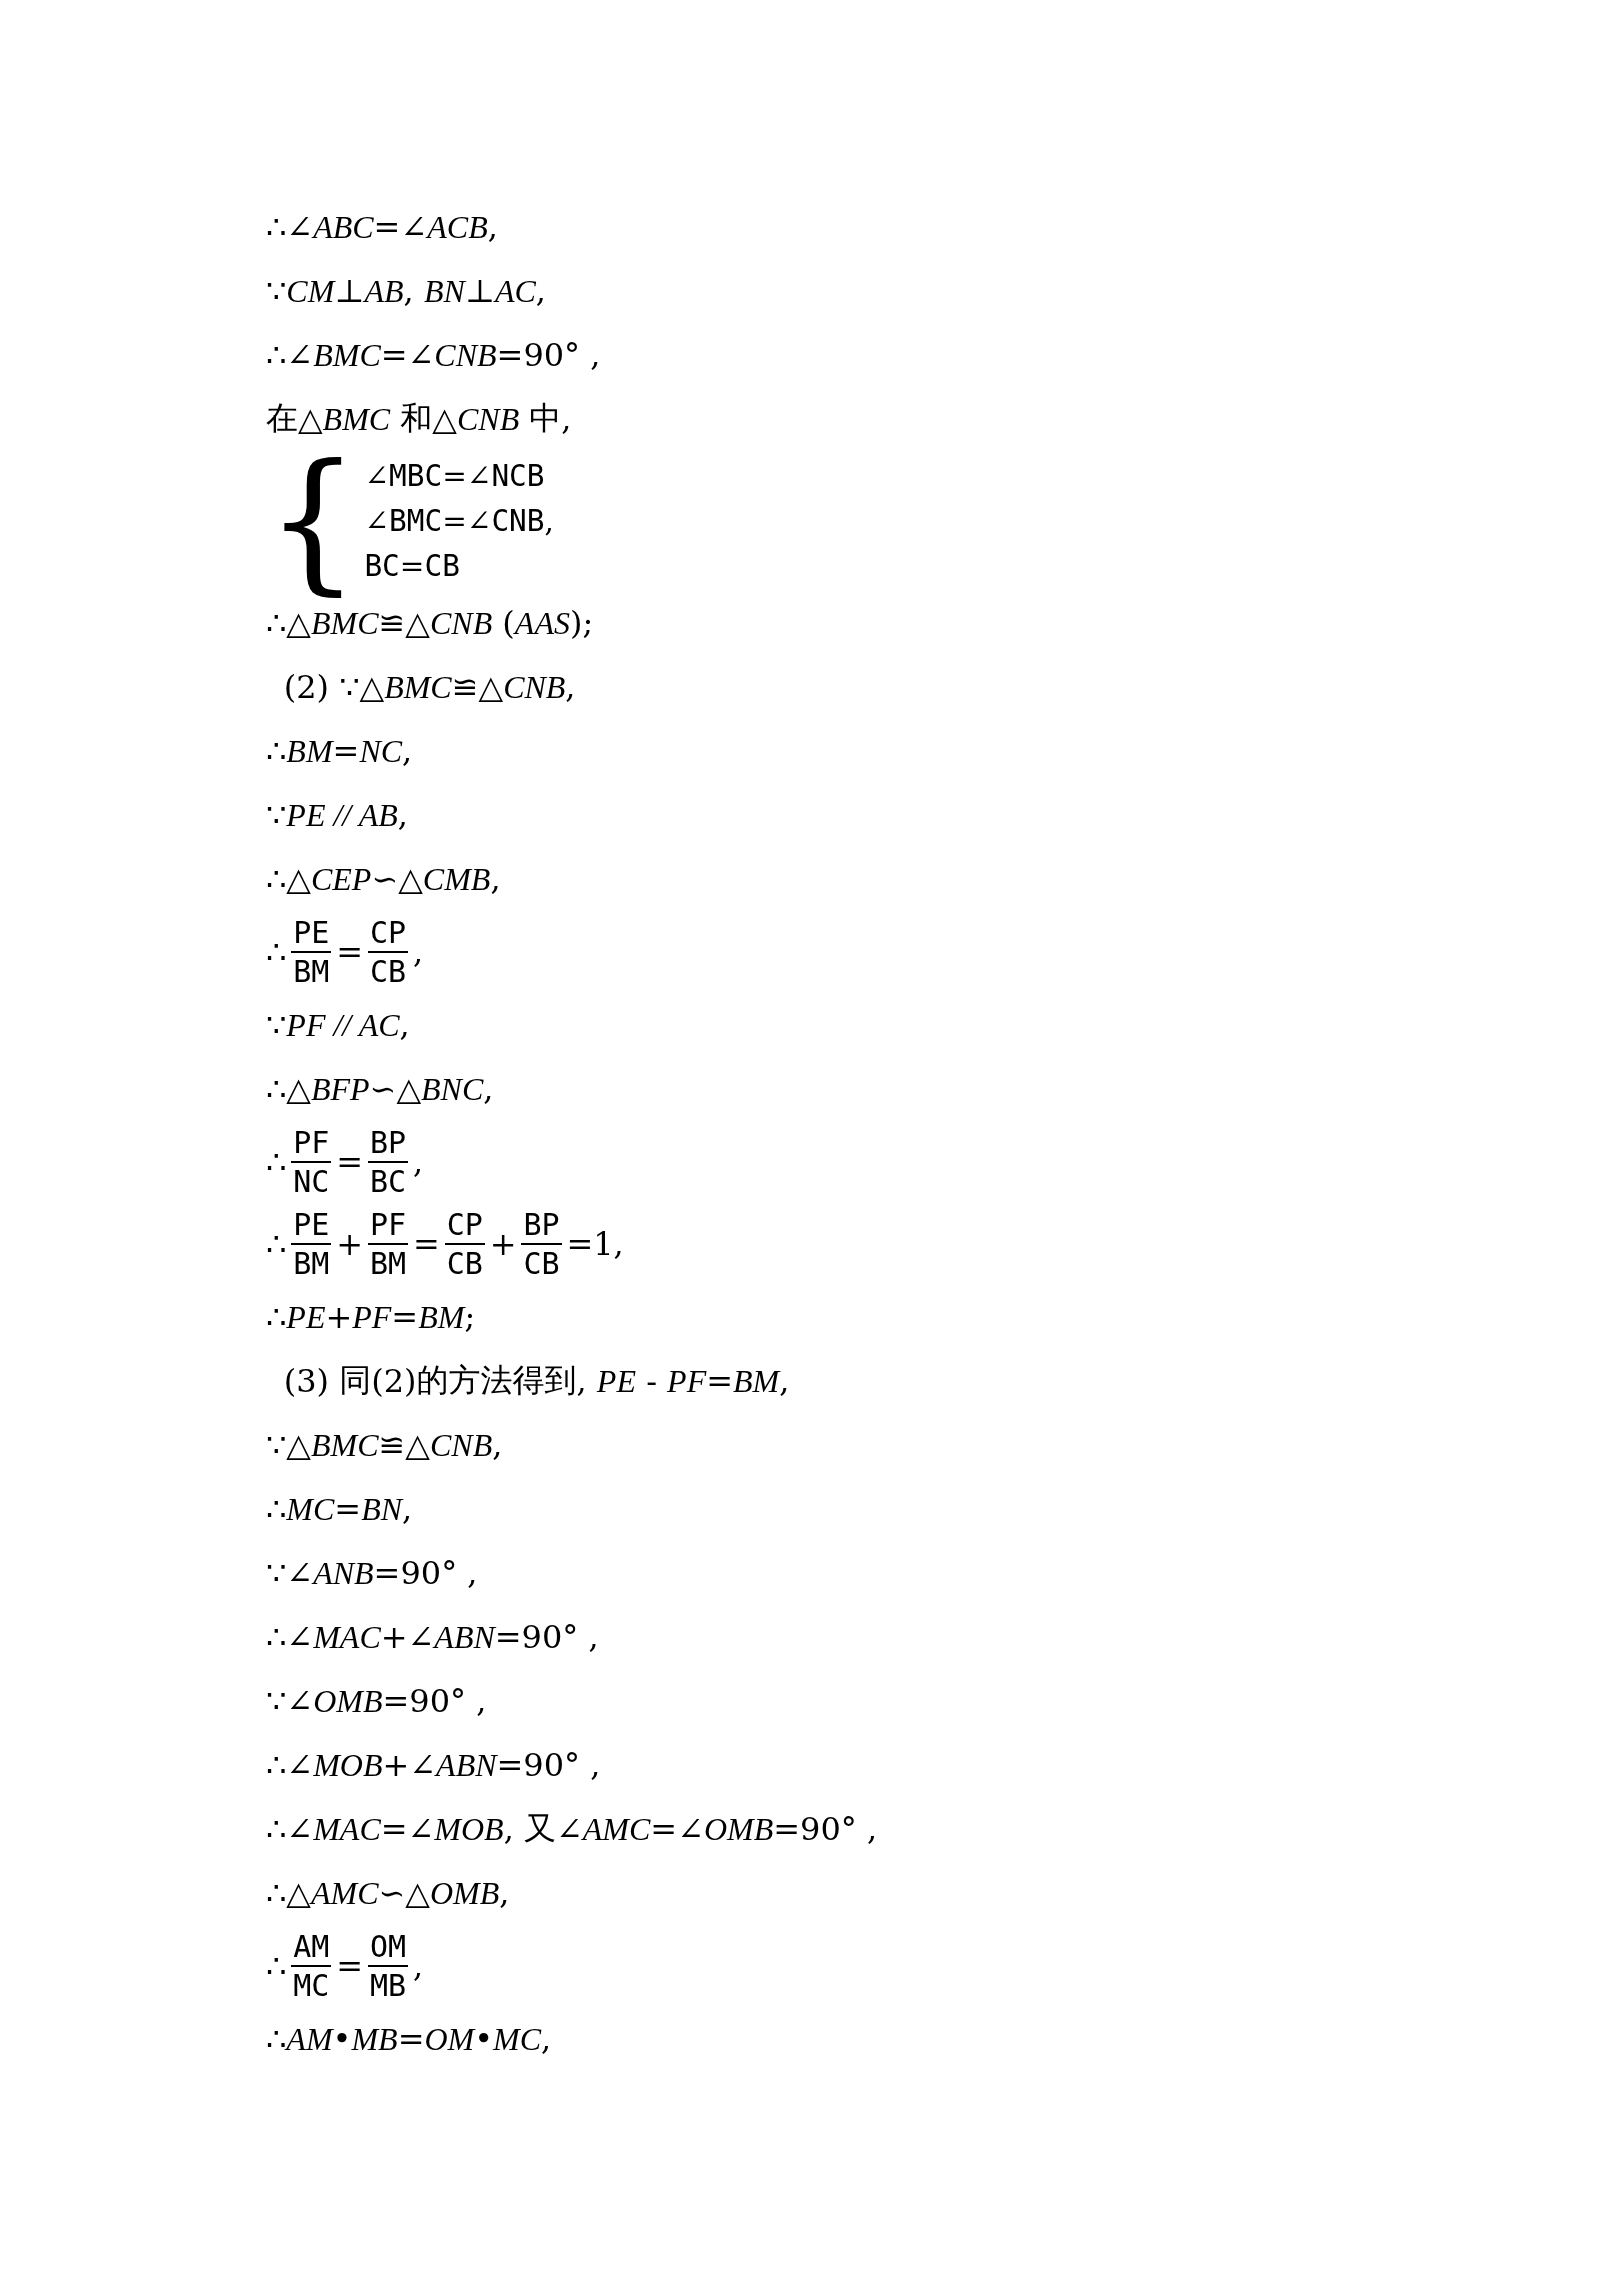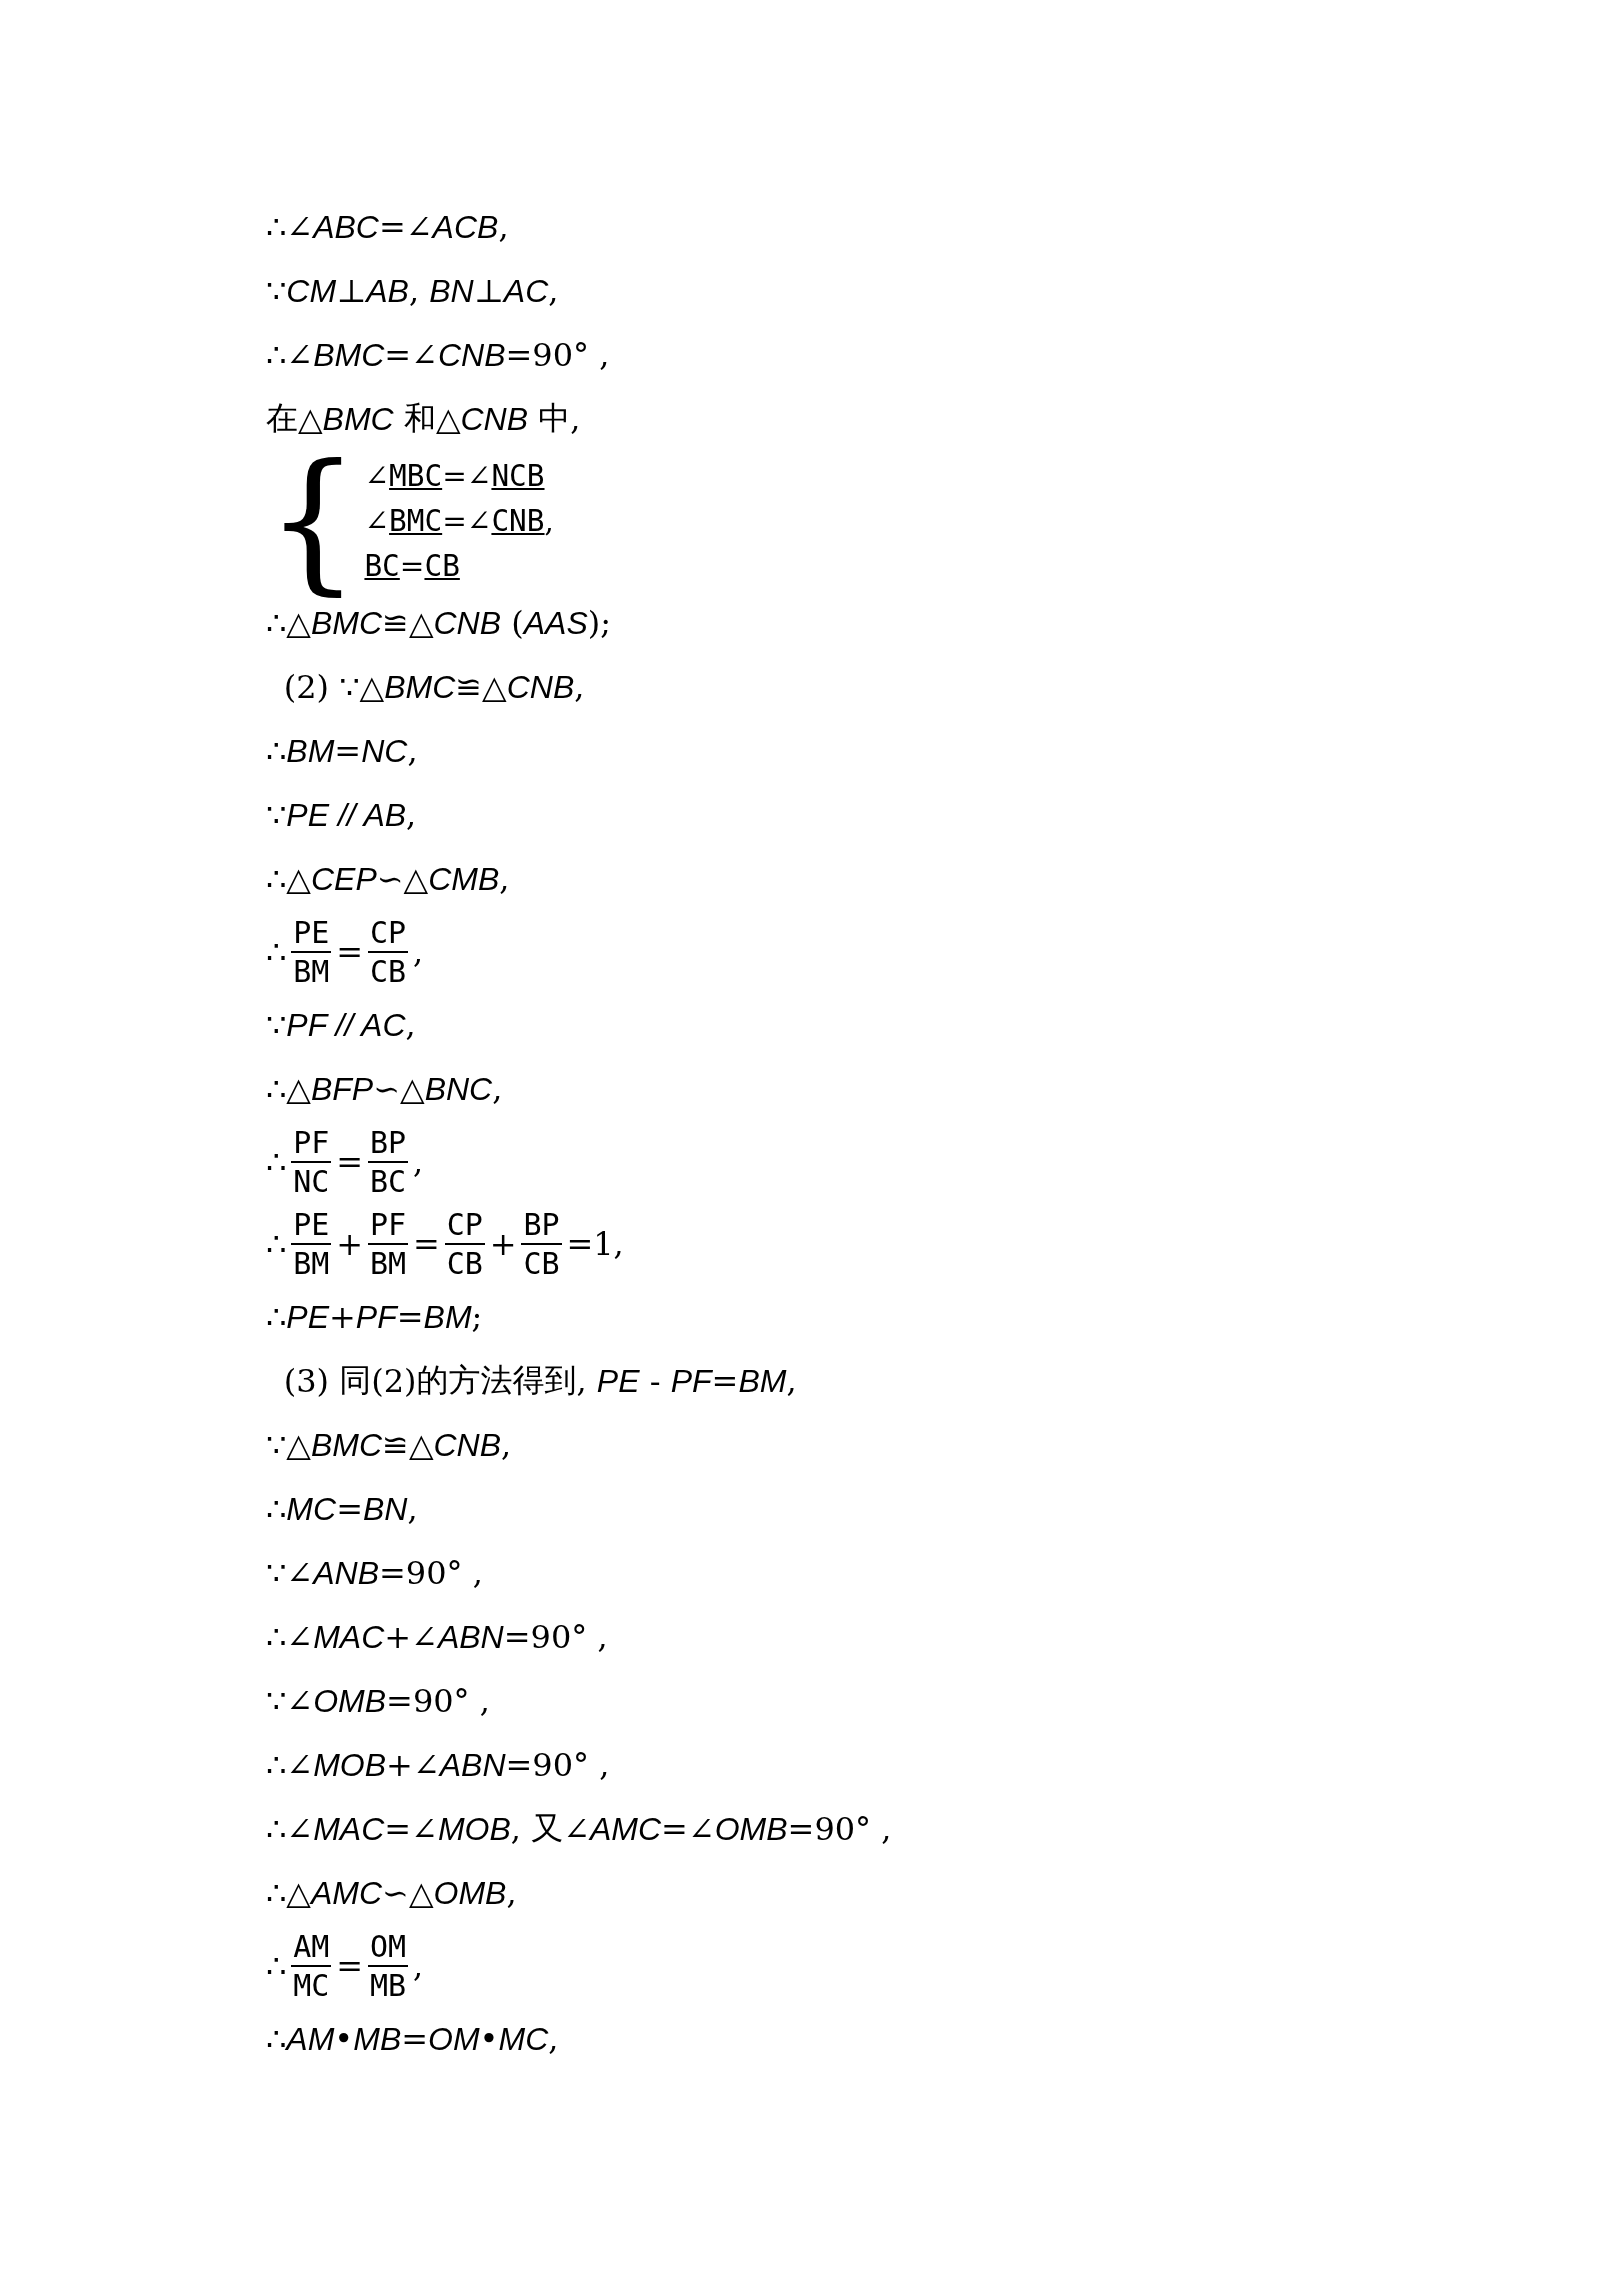--- a/index.html
+++ b/index.html
@@ -35,31 +35,30 @@
   .row  { height: 64px; font-size: 32px; }
   .frow { height: 82px; font-size: 32px; }
   .system { height: 140px; }
   .indent { margin-left: 17.7px; }
 
   .sym {
     font-family: "DejaVu Serif", "DejaVu Sans", serif;
     font-style: normal;
   }
   .var {
-    font-family: Liberation Sans, sans-serif;
+    font-family: Liberation Serif, serif;
     font-style: italic;
   }
   .zh {
     font-family: "DejaVu Serif", "Liberation Serif", serif;
     font-style: normal;
   }
   .mono {
     font-family: "DejaVu Sans Mono", "Liberation Mono", monospace;
     font-style: normal;
-    text-decoration: underline;
   }
 
   .frac {
     display: inline-flex;
     flex-direction: column;
     align-items: center;
     margin: 0 4.9px;
     font-family: "DejaVu Sans Mono", "Liberation Mono", monospace;
     font-size: 30px;
     line-height: 1.05;

